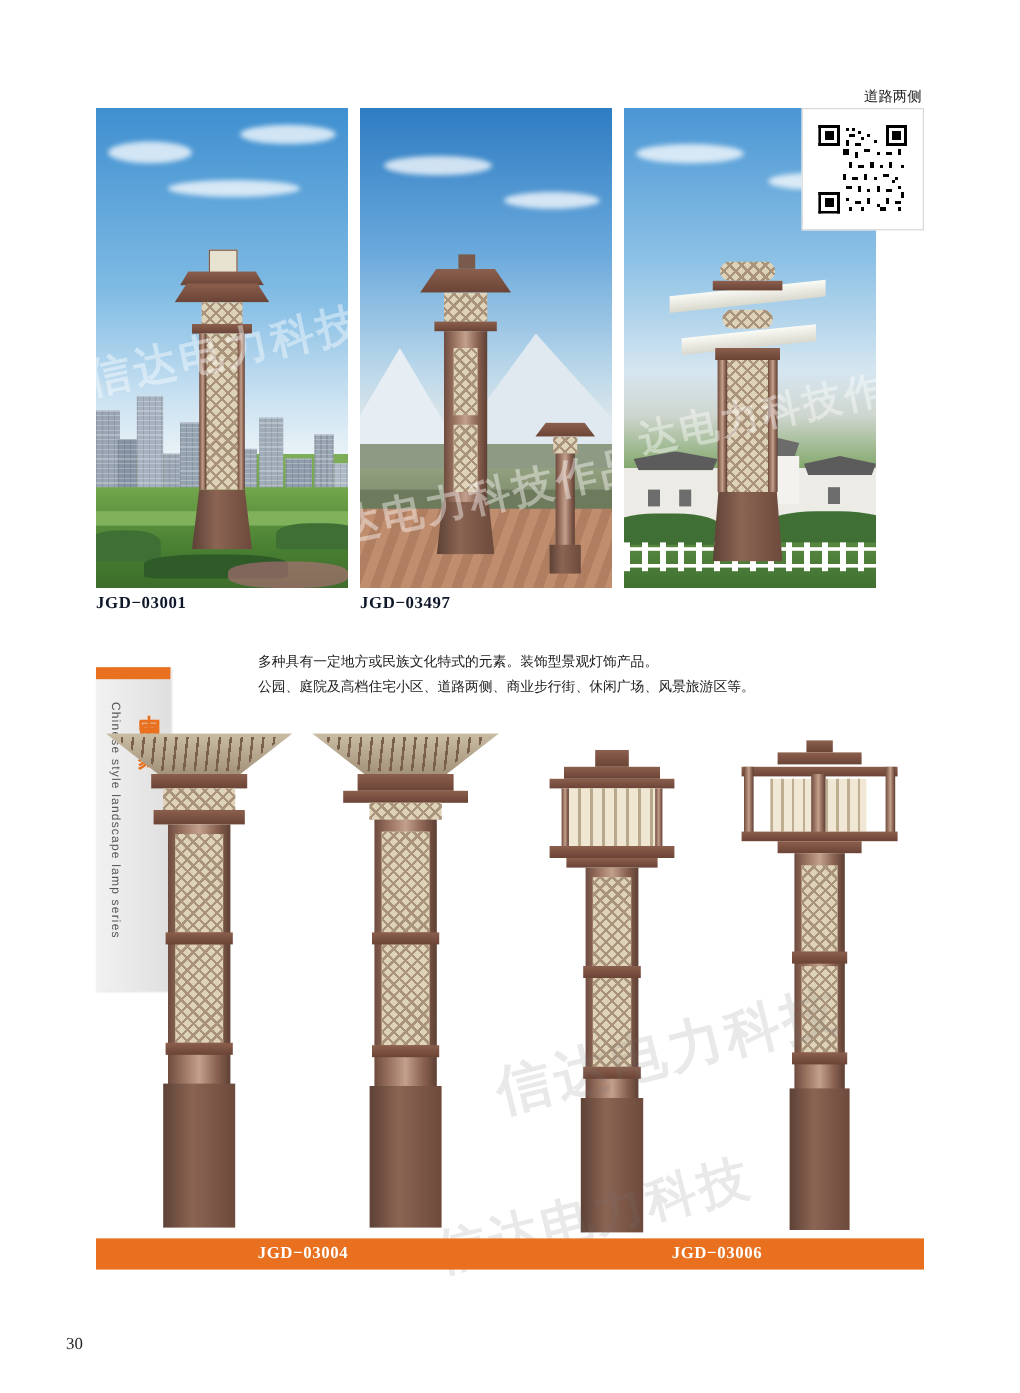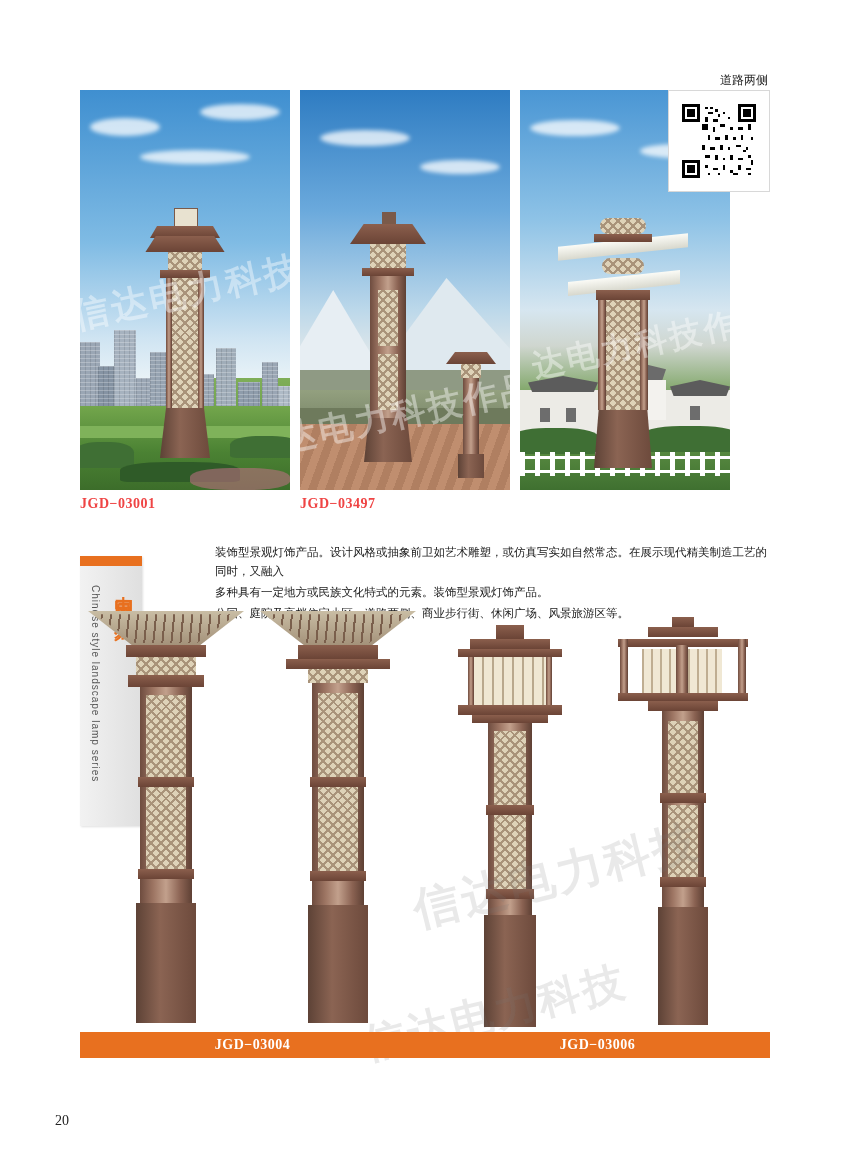--- a/index.html
+++ b/index.html
@@ -39,21 +39,21 @@
     width: 690px;
     height: 20px;
     display: flex;
     gap: 10px;
   }
   .photo-caption {
     width: 210px;
     font-size: 14px;
     font-weight: bold;
     font-family: "Liberation Serif", serif;
-    color: #ef4444;
+    color: #0f172a;
     letter-spacing: 0.5px;
   }
 
   
   .qr-box {
     position: absolute;
     right: 80px;
     top: 90px;
     width: 100px;
     height: 100px;
@@ -397,21 +397,20 @@
     </g>
   </svg>
 </div>
 
 <div class="photo-caption-row">
   <div class="photo-caption">JGD−03001</div>
   <div class="photo-caption">JGD−03497</div>
 </div>
 
 <div class="desc">
-  <p>装饰型景观灯饰产品。设计风格或抽象前卫如艺术雕塑，或仿真写实如自然常态。在展示现代精美制造工艺的同时，又融入</p>
   <p>多种具有一定地方或民族文化特式的元素。装饰型景观灯饰产品。</p>
   <p>公园、庭院及高档住宅小区、道路两侧、商业步行街、休闲广场、风景旅游区等。</p>
 </div>
 
 <div class="series-tab"></div>
 <div class="series-tab-top"></div>
 <div class="series-cn">中国风景观灯系列</div>
 <div class="series-en">Chinese style  landscape  lamp  series</div>
 
 <div class="lamp-grid">
@@ -482,13 +481,13 @@
 
   <div class="wm wm-dark" style="left:330px;top:250px;transform:rotate(-14deg);font-size:46px;">信达电力科技</div>
   <div class="wm wm-dark" style="left:280px;top:390px;transform:rotate(-14deg);font-size:42px;">信达电力科技</div>
 </div>
 
 <div class="caption-bar">
   <div>JGD−03004</div>
   <div>JGD−03006</div>
 </div>
 
-<div class="page-num">20</div>
+<div class="page-num">30</div>
 
 </body></html>

